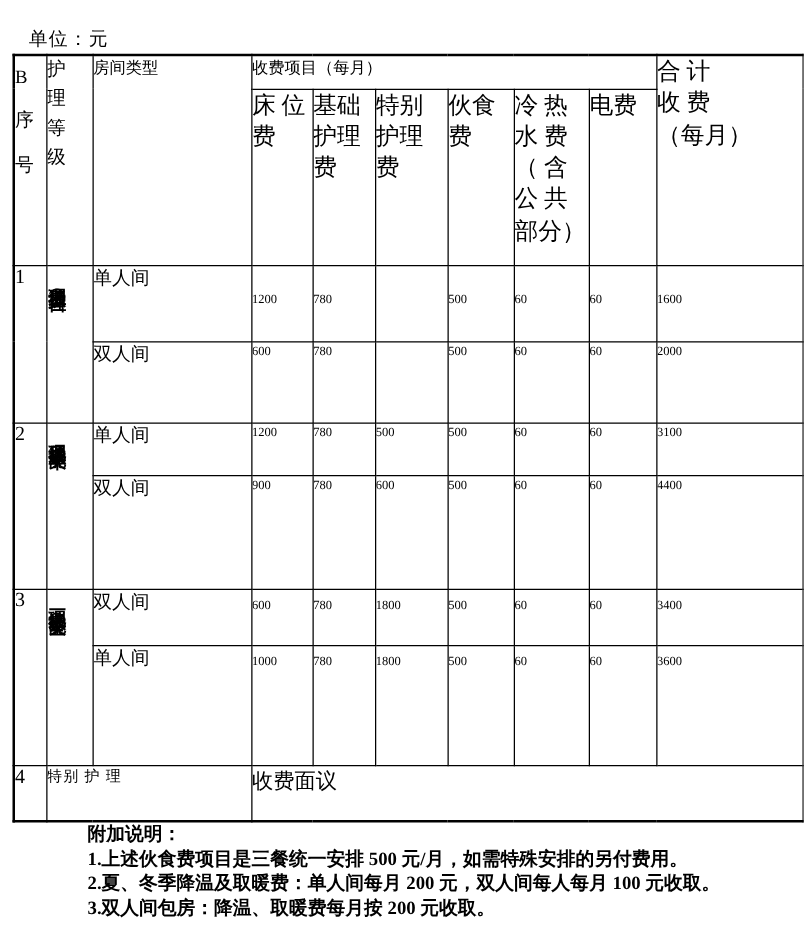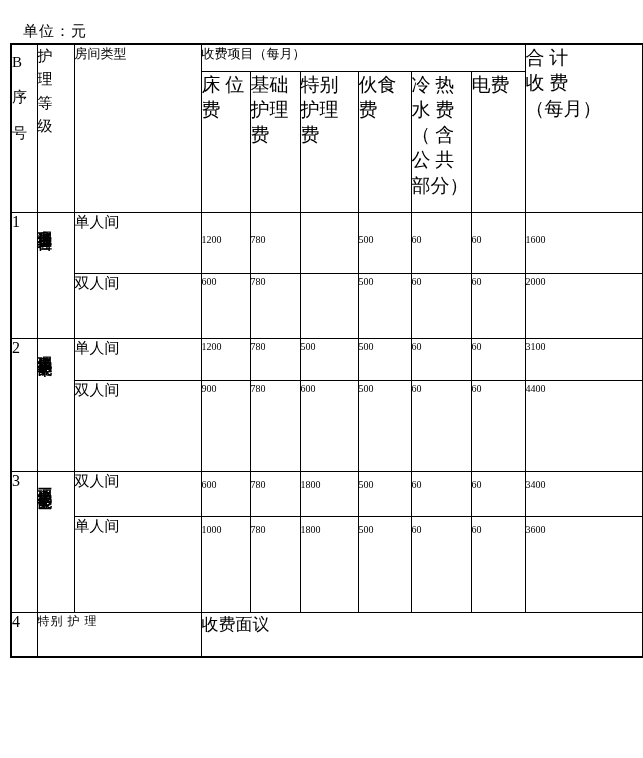--- a/index.html
+++ b/index.html
@@ -178,14 +178,20 @@
     </tr>
 
     <tr style="height:45px">
       <td class="serial">4</td>
       <td colspan="2" class="sp-label">特别 护 理</td>
       <td colspan="7" class="sp-value">收费面议</td>
     </tr>
   </tbody>
     </table>
 
+  <div class="notes">
+    <div>附加说明：</div>
+    <div>1.上述伙食费项目是三餐统一安排 500 元/月，如需特殊安排的另付费用。</div>
+    <div>2.夏、冬季降温及取暖费：单人间每月 200 元，双人间每人每月 100 元收取。</div>
+    <div>3.双人间包房：降温、取暖费每月按 200 元收取。</div>
+  </div>
 
 </div>
 
 </body></html>

